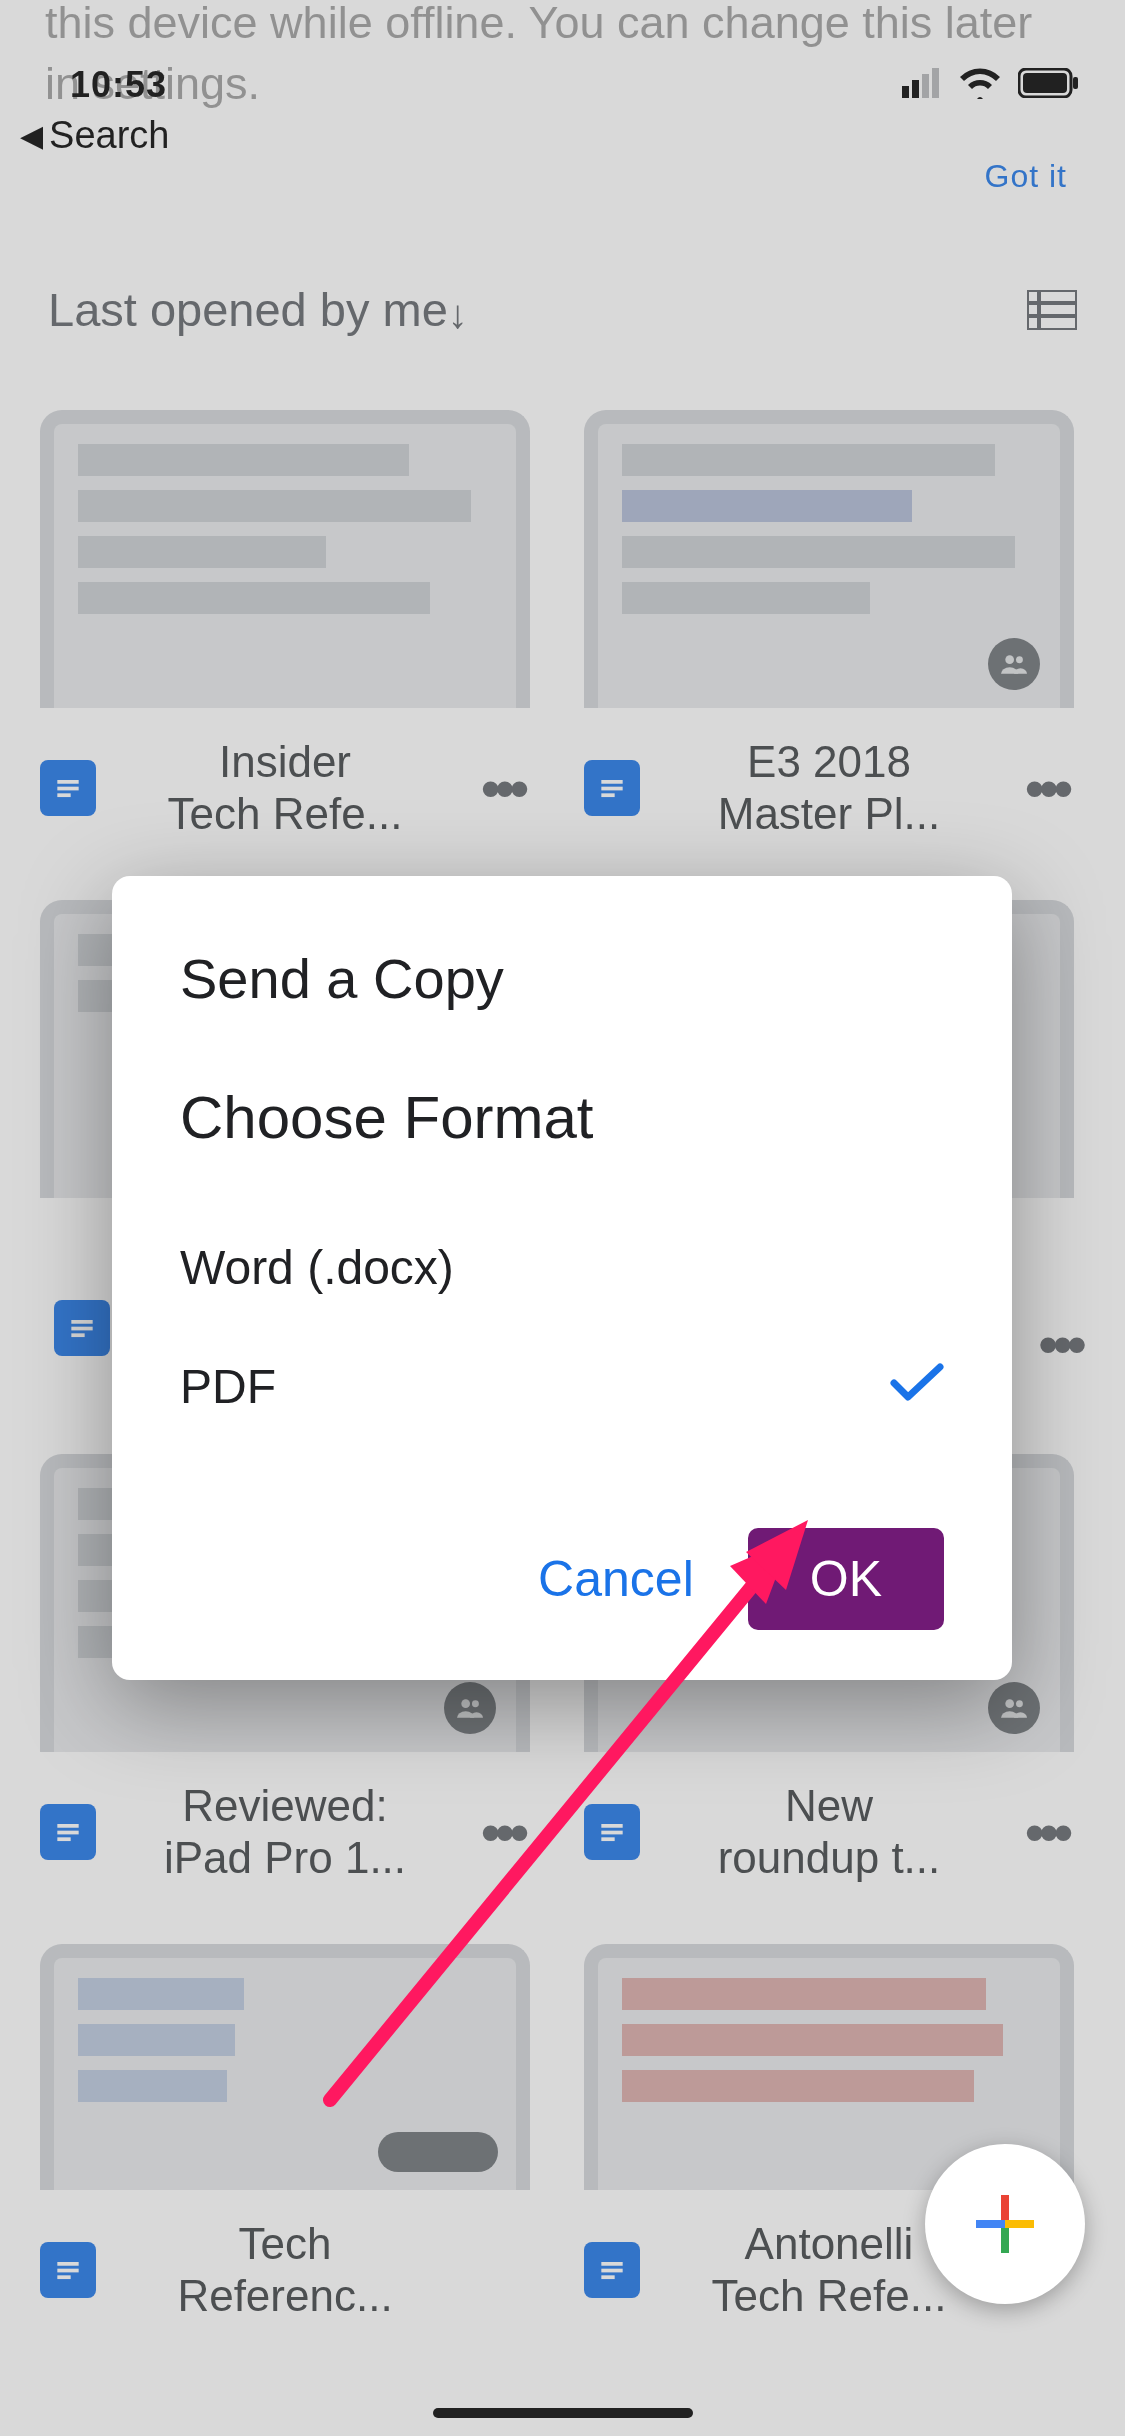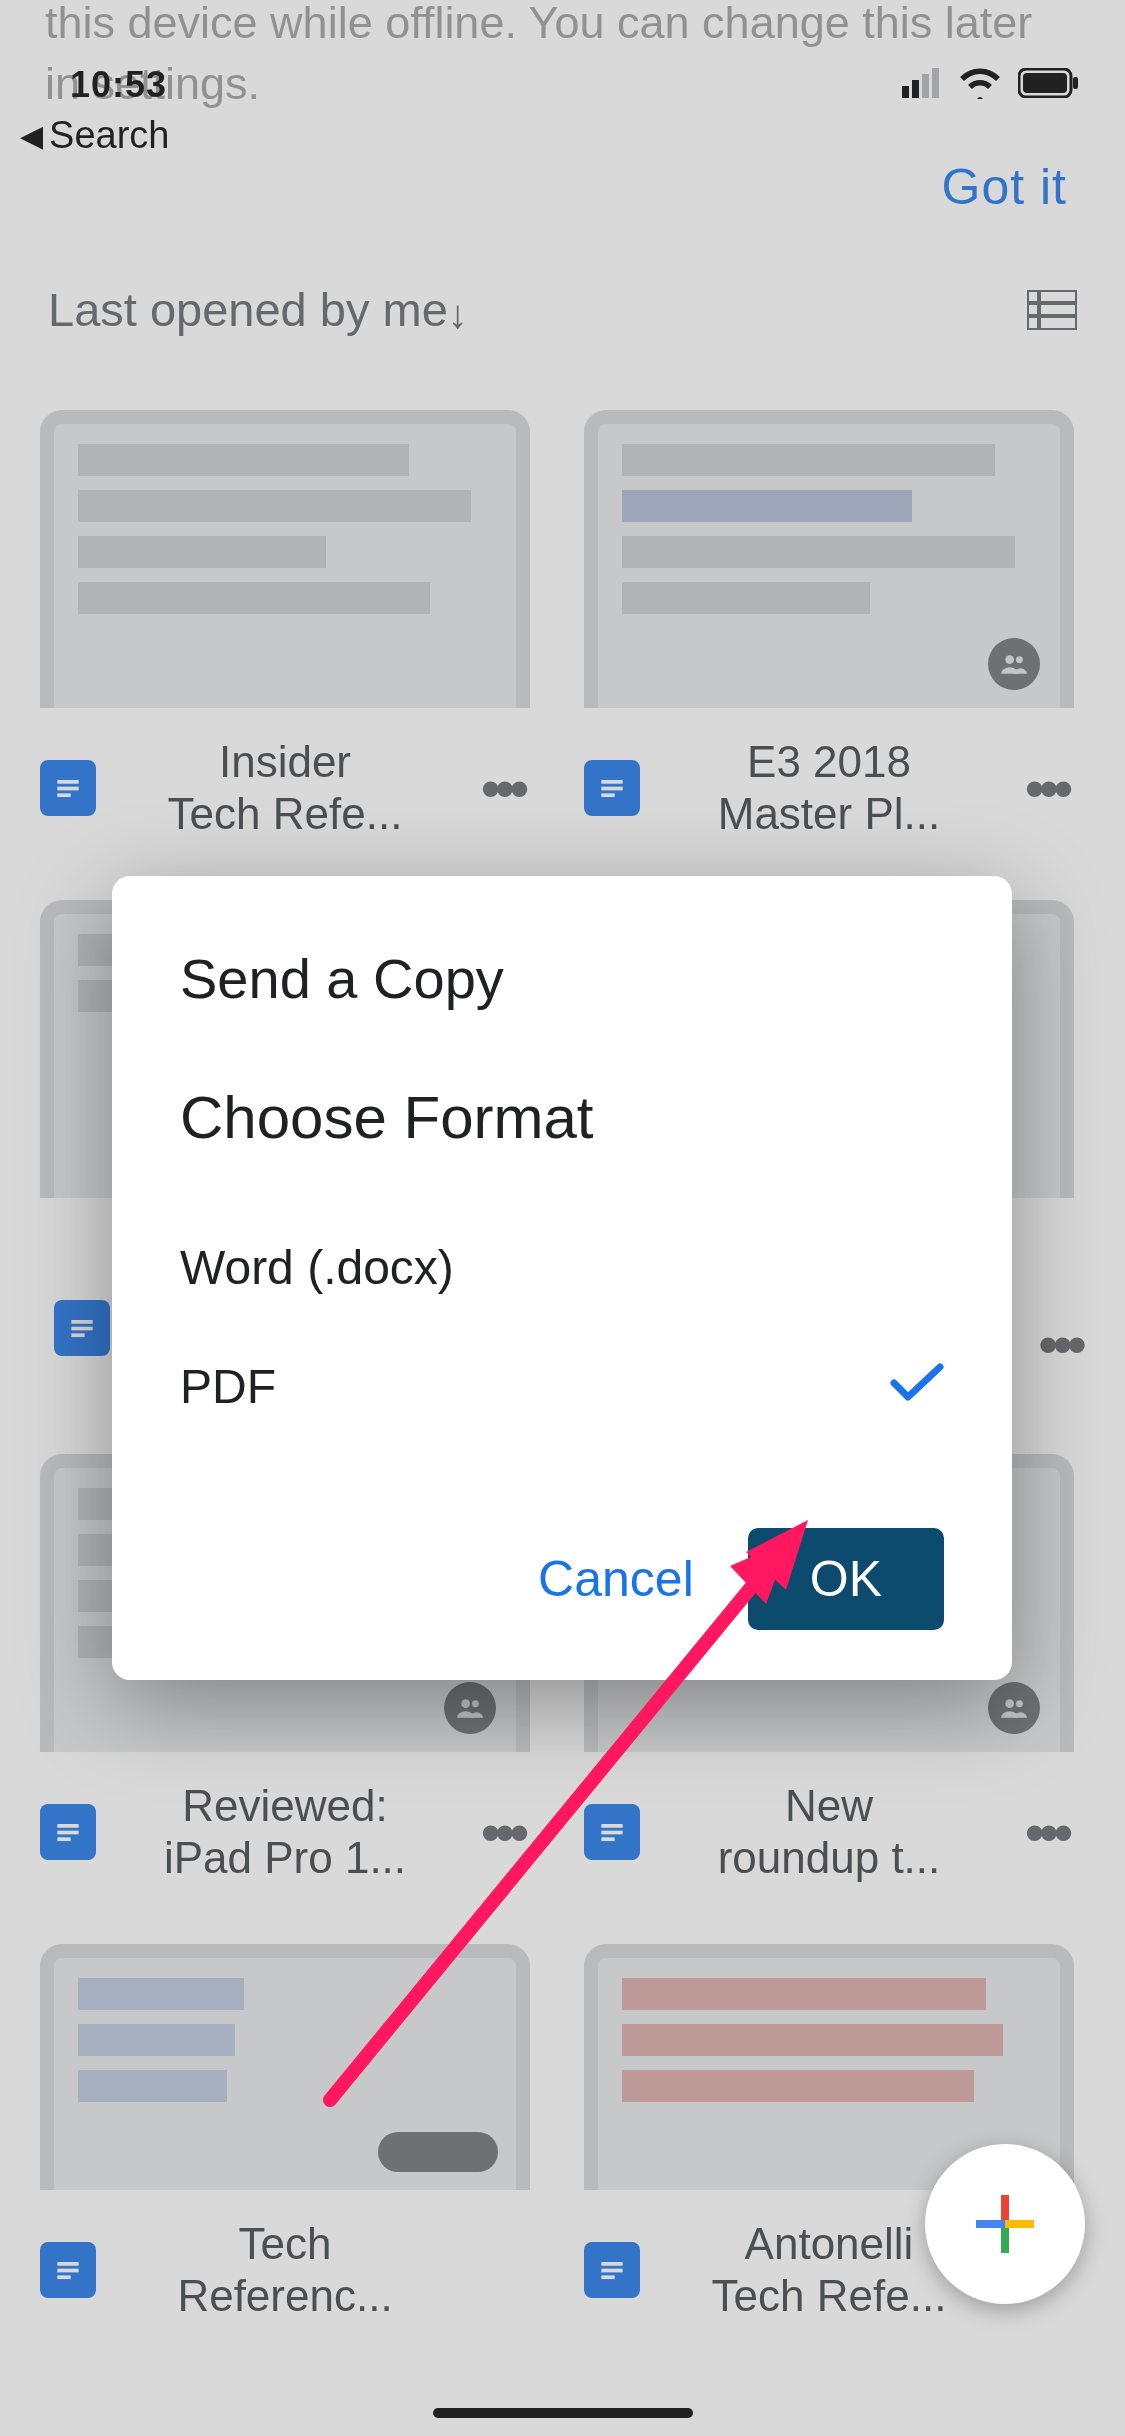--- a/index.html
+++ b/index.html
@@ -14,21 +14,21 @@
   .status-right { display: flex; align-items: center; gap: 16px; }
 
   
   .back-search { position: absolute; top: 114px; left: 20px; font-size: 38px; font-weight: 500; display: flex; align-items: center; gap: 6px; }
   .back-search .tri { font-size: 30px; }
 
   
   .bg-text { position: absolute; left: 45px; right: 45px; color: #4c4c4c; font-size: 45px; line-height: 1.25; filter: blur(0.3px); opacity: 0.55; }
   .bg-text.line1 { top: -5px; }
   .bg-text.line2 { top: 56px; }
-  .gotit { position: absolute; right: 58px; top: 158px; color: #1a73e8; font-size: 50px; font-weight: 500; letter-spacing: 1px; }
+  .gotit { position: absolute; right: 58px; top: 158px; color: #1a73e8; font-size: 32px; font-weight: 500; letter-spacing: 1px; }
 
   
   .sortbar { position: absolute; top: 282px; left: 48px; right: 48px; display: flex; align-items: center; justify-content: space-between; }
   .sort-label { font-size: 47px; color: #5f6368; display: flex; align-items: flex-end; }
   .arrow-down { font-size: 40px; color: #5f6368; }
   .list-icon { width: 50px; height: 40px; }
 
   
   .grid { position: absolute; top: 410px; left: 40px; right: 40px; }
   .row { display: flex; gap: 54px; margin-bottom: 60px; }
@@ -57,21 +57,21 @@
   .home-ind { position: absolute; bottom: 18px; left: 50%; transform: translateX(-50%); width: 260px; height: 10px; border-radius: 6px; background: #000; opacity: 0.85; }
 
   
   .modal { position: absolute; left: 112px; top: 876px; width: 900px; background: #fff; border-radius: 18px; box-shadow: 0 24px 90px rgba(0,0,0,0.35); padding: 70px 68px 50px 68px; z-index: 50; }
   .modal h1 { font-size: 56px; font-weight: 500; color: #202124; margin-bottom: 72px; }
   .modal .sub { font-size: 60px; font-weight: 500; color: #202124; margin-bottom: 56px; }
   .fmt-row { display: flex; align-items: center; justify-content: space-between; font-size: 48px; color: #202124; padding: 32px 0; }
   .check { color: #1a73e8; }
   .modal-actions { display: flex; justify-content: flex-end; align-items: center; gap: 54px; margin-top: 82px; }
   .btn-cancel { color: #1a73e8; font-size: 50px; font-weight: 500; background: none; border: none; }
-  .btn-ok { background: #0c4a6e; color: #fff; font-size: 50px; font-weight: 500; border: none; border-radius: 10px; padding: 22px 62px; }
+  .btn-ok { background: #701a75; color: #fff; font-size: 50px; font-weight: 500; border: none; border-radius: 10px; padding: 22px 62px; }
 
   
   .arrow-anno { position: absolute; z-index: 60; pointer-events: none; }
 
 </style>
 </head>
 <body>
 
 <div class="root">
 

